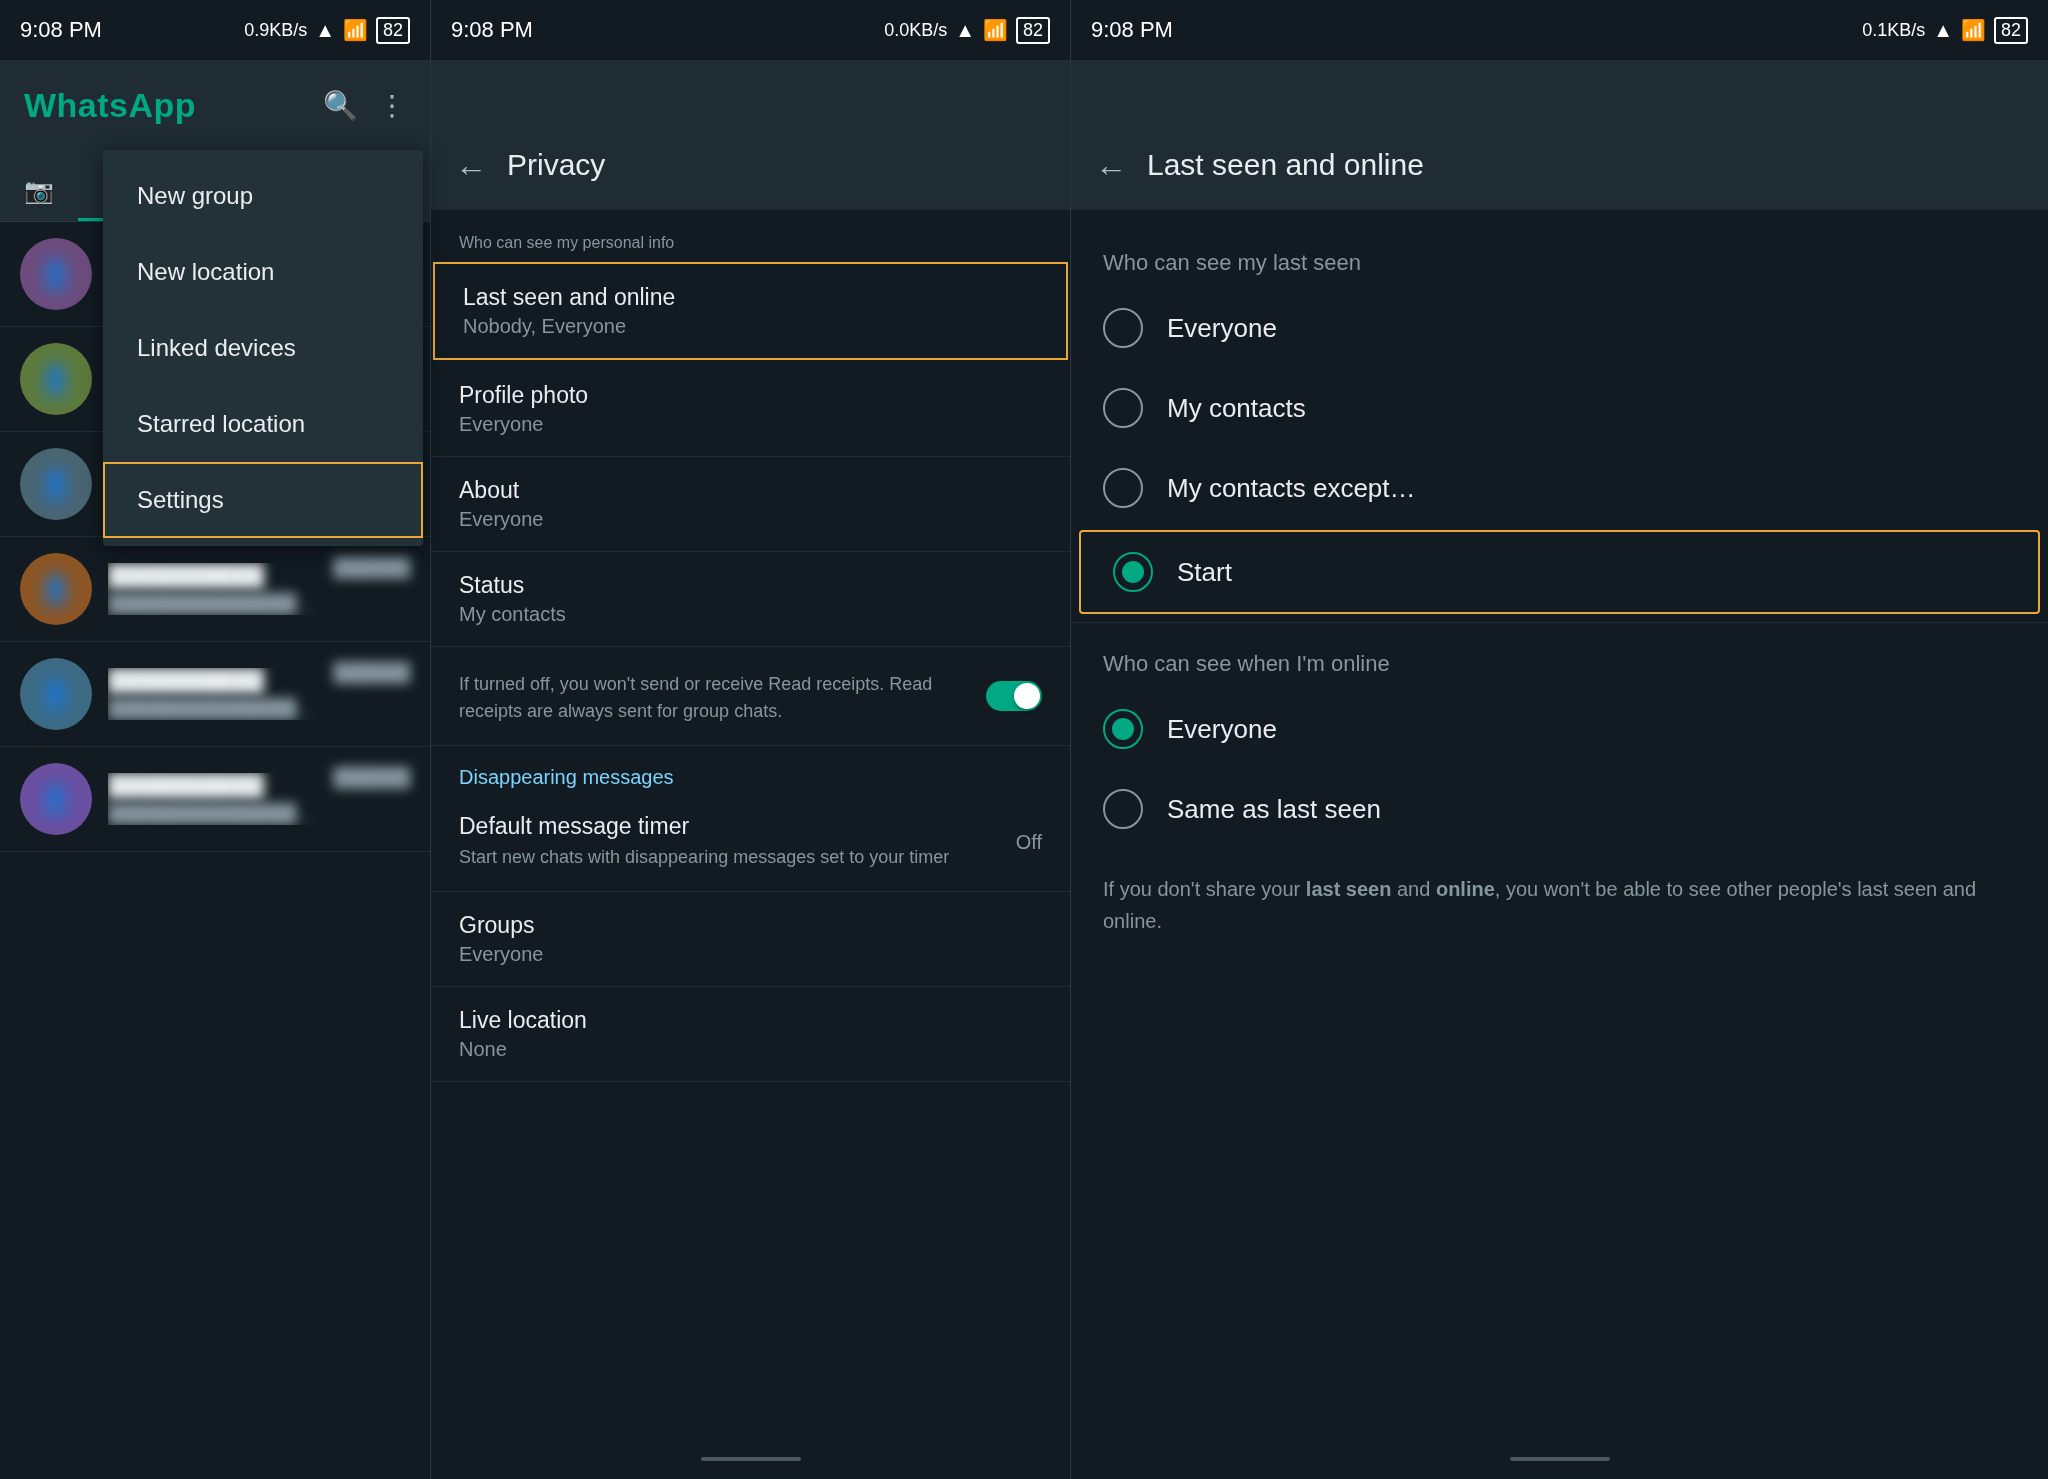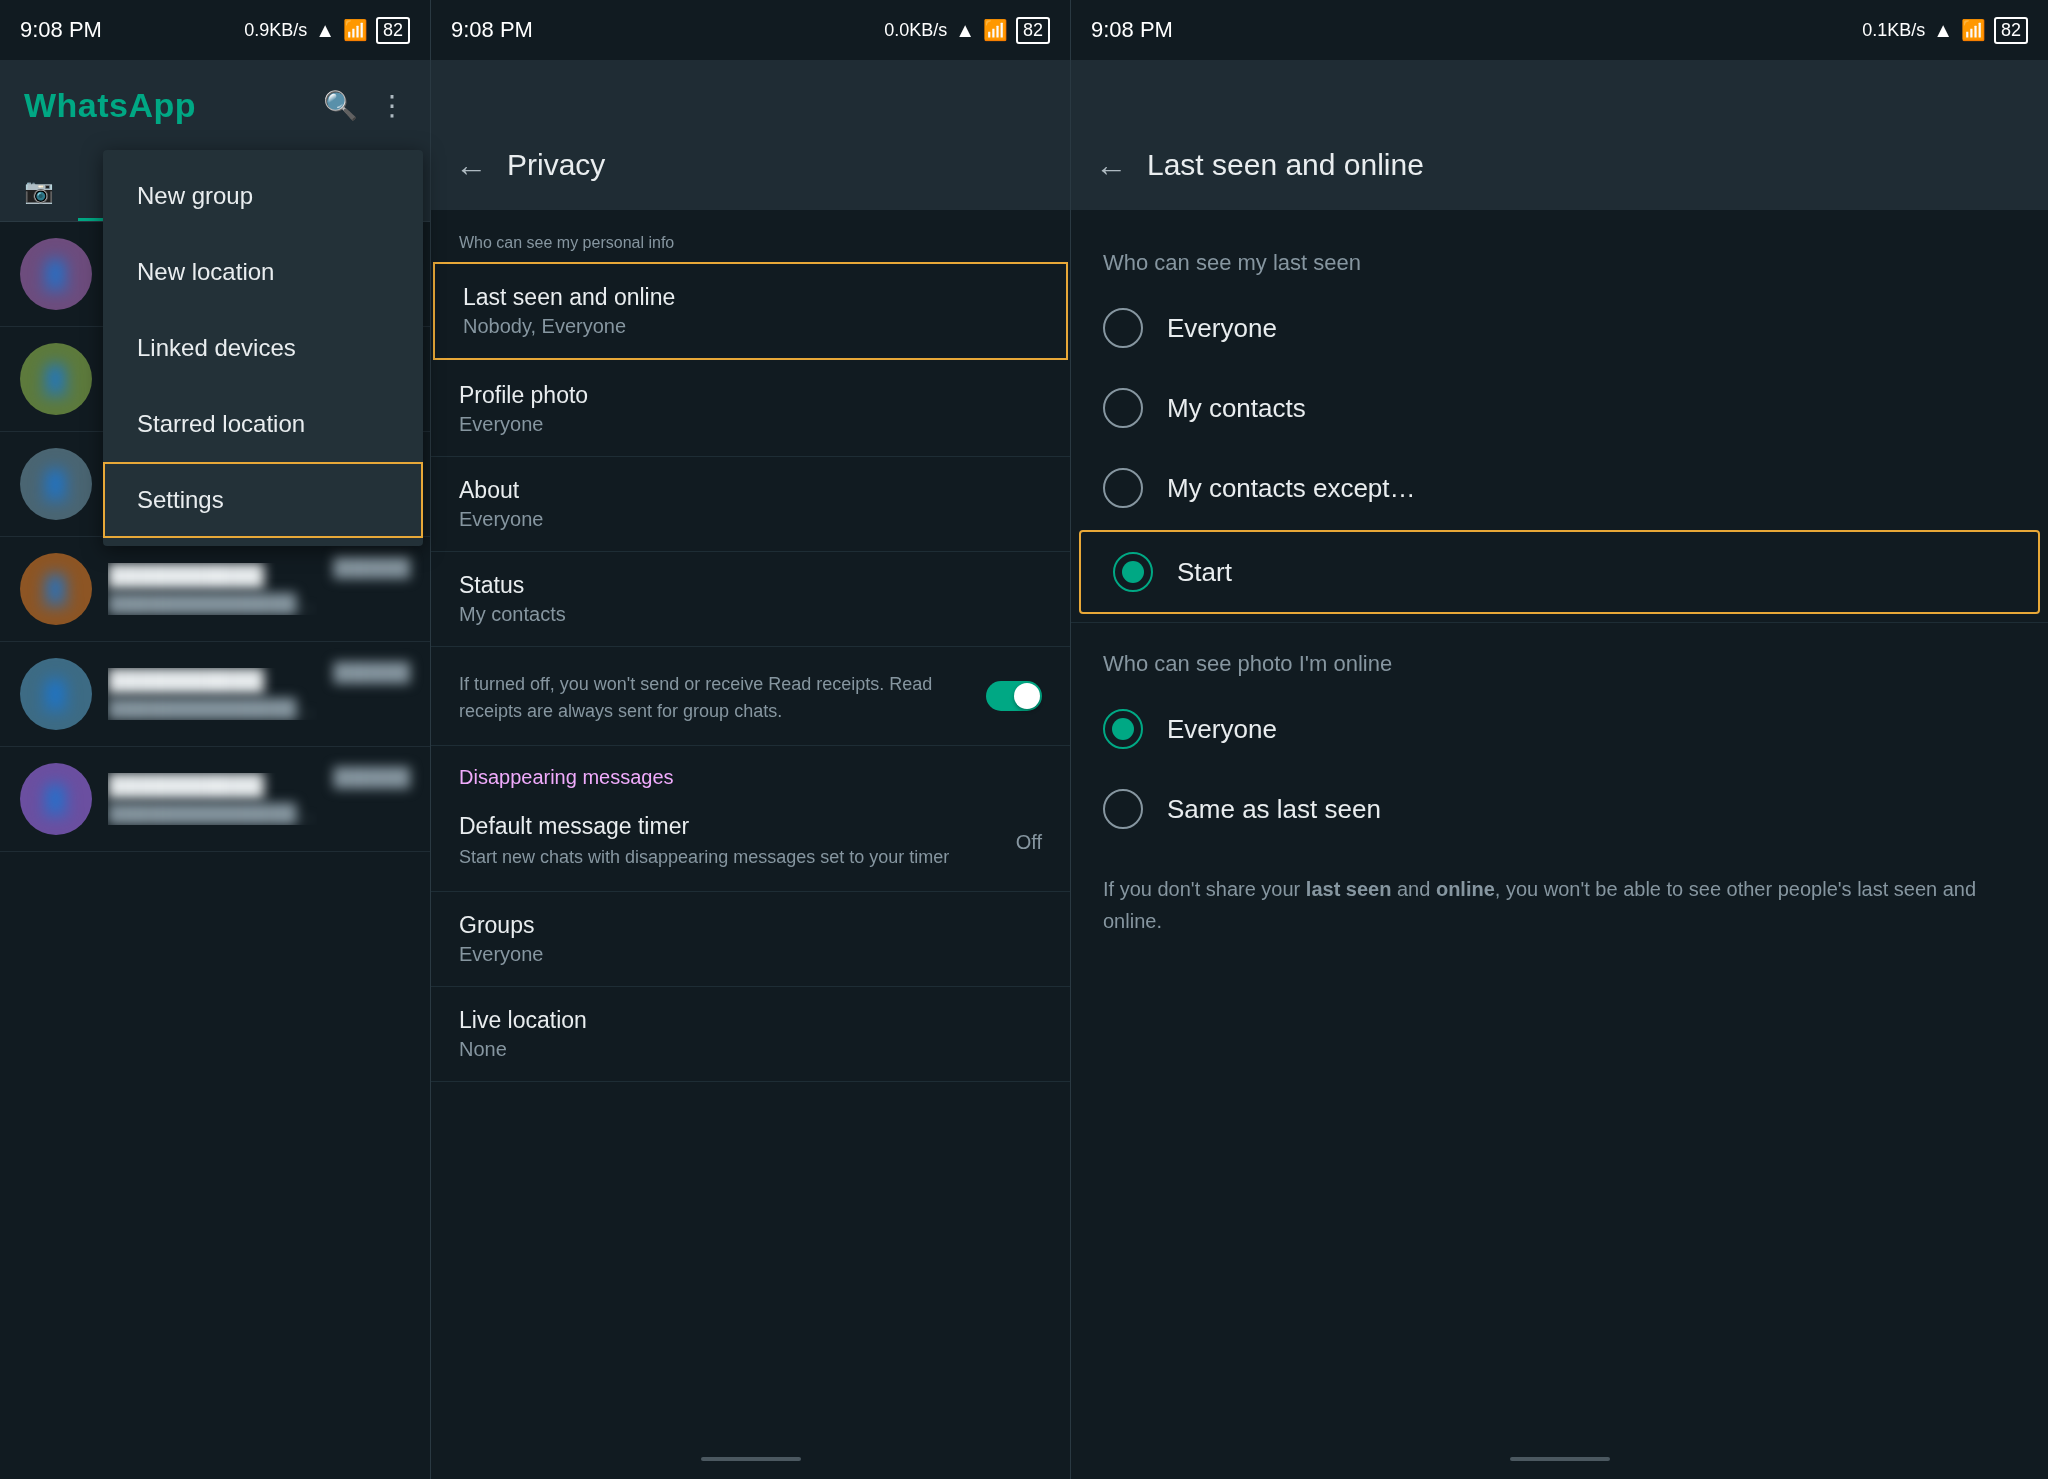--- a/index.html
+++ b/index.html
@@ -282,21 +282,21 @@
     .privacy-item-desc {
       font-size: 18px;
       color: #8696a0;
       margin-top: 4px;
       line-height: 1.5;
     }
 
     .disappearing-section-label {
       padding: 20px 28px 4px;
       font-size: 20px;
-      color: #f0abfc;
+      color: #7dd3fc;
     }
 
     .privacy-item-row-value {
       font-size: 20px;
       color: #8696a0;
     }
 
     .scrollbar-indicator {
       height: 4px;
       background: #8696a0;
@@ -614,21 +614,21 @@
 
     <div class="radio-option selected-highlight">
       <div class="radio-circle selected">
         <div class="radio-inner"></div>
       </div>
       <span class="radio-label">Start</span>
     </div>
 
     <div class="option-divider"></div>
 
-    <div class="option-group-label">Who can see photo I'm online</div>
+    <div class="option-group-label">Who can see when I'm online</div>
 
     <div class="radio-option">
       <div class="radio-circle selected">
         <div class="radio-inner"></div>
       </div>
       <span class="radio-label">Everyone</span>
     </div>
 
     <div class="radio-option">
       <div class="radio-circle"></div>

